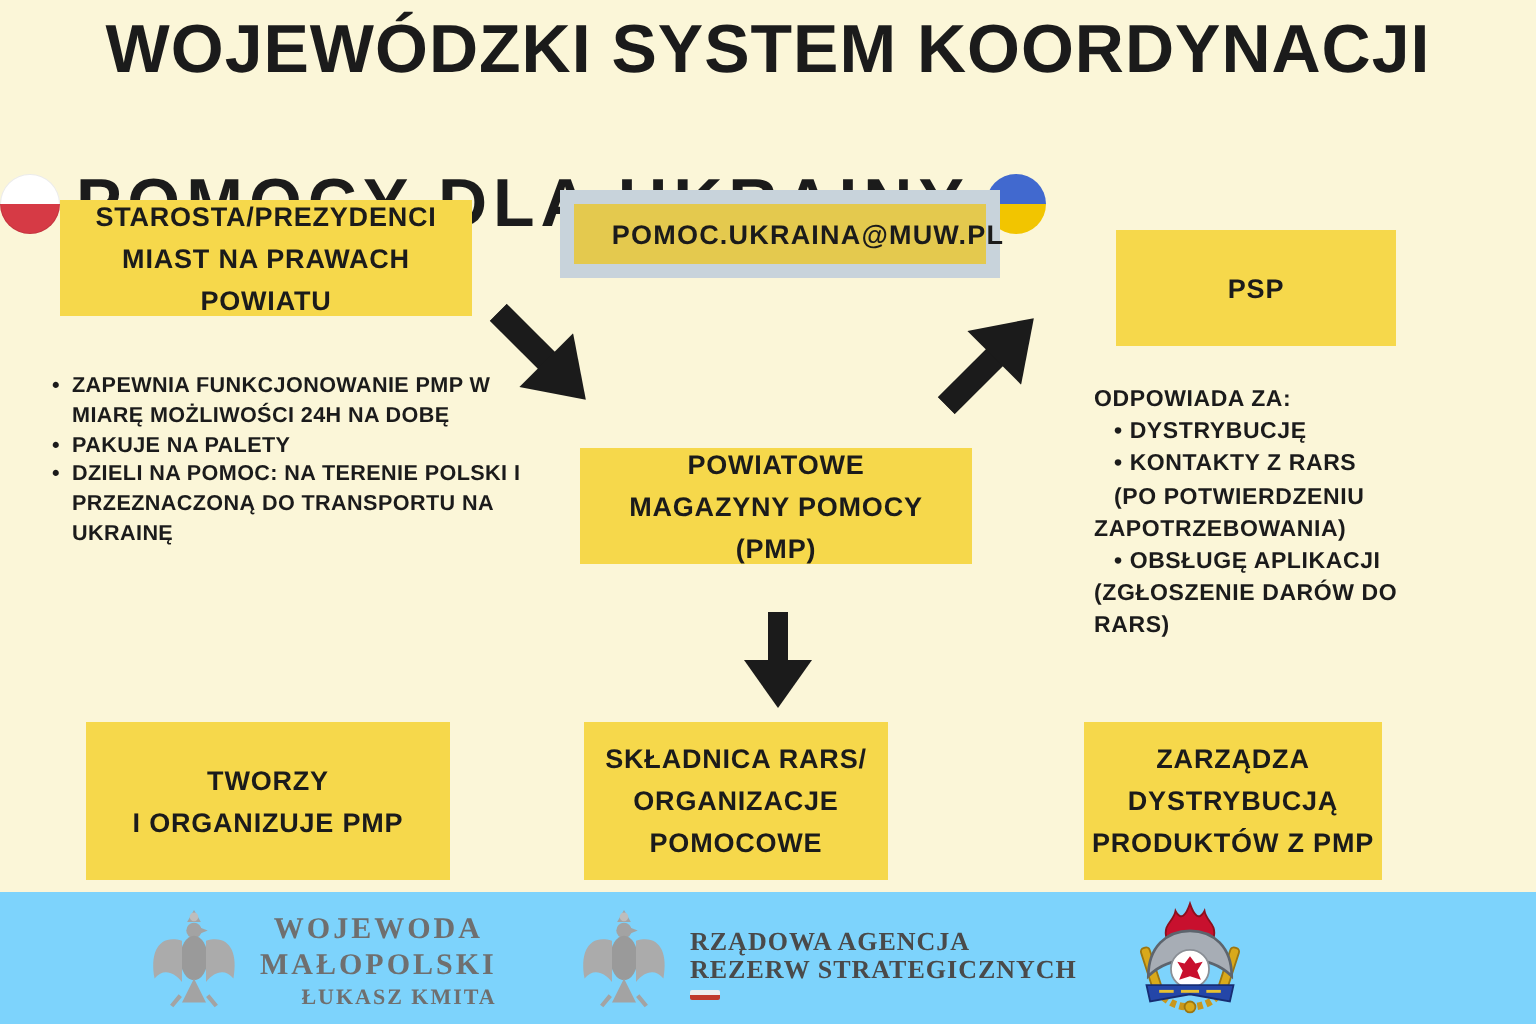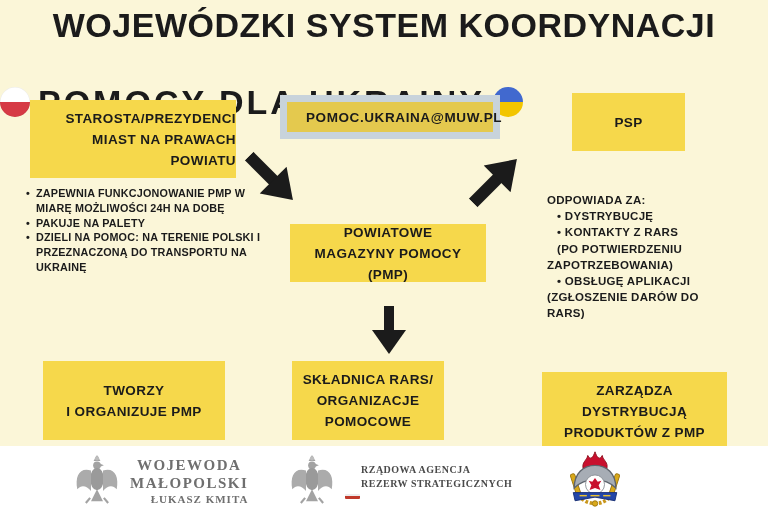--- a/index.html
+++ b/index.html
@@ -21,26 +21,26 @@
   .title-line2-text { font-size:34px; letter-spacing:3px; font-weight:700; }
   .flag { width:30px; height:30px; border-radius:50%; display:inline-block; flex:0 0 auto; }
   .flag.pl { background:linear-gradient(#FFFFFF 50%, #D63A45 50%); box-shadow:inset 0 0 0 0.5px rgba(0,0,0,.08); }
   .flag.ua { background:linear-gradient(#4169CF 50%, #F2C500 50%); }
   
   .ybox {
     position:absolute; background:#F6D84B; color:#1B1B1B;
     display:flex; flex-direction:column; align-items:center; justify-content:center;
     text-align:center; font-size:13.5px; line-height:21px; letter-spacing:0.4px;
   }
-  .box-starosta  { left:30px;  top:100px; width:206px; height:78px;align-items:flex-end; }
-  .box-psp       { left:558px; top:93px; width:113px; height:58px;margin-left:14px; }
+  .box-starosta  { left:30px;  top:100px; width:206px; height:58px; }
+  .box-psp       { left:558px; top:115px; width:140px; height:58px; }
   .box-pmp       { left:290px; top:224px; width:196px; height:58px; }
   .box-tworzy    { left:43px;  top:361px; width:182px; height:79px; }
   .box-skladnica { left:292px; top:361px; width:152px; height:79px; }
-  .box-zarzadza  { left:542px; top:372px; width:185px; height:79px; }
+  .box-zarzadza  { left:542px; top:361px; width:149px; height:79px; }
   
   .email-outer {
     position:absolute; left:280px; top:95px; width:220px; height:44px;
     background:#C8D3DB; padding:7px;
   }
   .email-inner {
     width:100%; height:100%; background:#E4C94E;
     display:flex; align-items:center; justify-content:center;
     font-size:13.5px; letter-spacing:0.6px; cursor:pointer;padding-left:28px;
   }
@@ -59,31 +59,31 @@
   .tasks-right .ind { padding-left:10px; }
   
   .arrow { position:absolute; }
   .arrow svg { display:block; }
   .arrow-1 { left:252px; top:147px; transform:rotate(-45deg); }
   .arrow-2 { left:476px; top:150px; transform:rotate(-135deg); }
   .arrow-3 { left:372px; top:306px; }
   
   .footer {
     position:absolute; left:0; top:446px; width:768px; height:66px;
-    background:#ffffff; font-family:"Liberation Serif", serif;
+    background:#7dd3fc; font-family:"Liberation Serif", serif;
   }
   .logo { position:absolute; display:flex; align-items:center; gap:9px; }
   .logo-wojewoda { left:73px; top:6px; }
   .logo-rars { left:288px; top:6px; }
   .logo-psp { left:566px; top:3px; }
   .logo-text-woj { text-align:center; color:#6F6F6F; letter-spacing:1.5px; }
   .logo-text-woj .l1, .logo-text-woj .l2 { font-size:15px; line-height:18px; }
   .logo-text-woj .l3 { font-size:11px; line-height:15px; letter-spacing:1px;text-align:right; }
   .logo-text-rars { text-align:left; color:#4A4A4A; letter-spacing:0.5px; }
-  .logo-text-rars .l1, .logo-text-rars .l2 { font-size:10px; line-height:14px;margin-left:16px; }
+  .logo-text-rars .l1, .logo-text-rars .l2 { font-size:13px; line-height:14px; }
   .mini-flag { width:15px; height:5px; margin-top:3px;
     background:linear-gradient(#EDEDED 50%, #C0392B 50%); border-radius:1px; }
 </style>
 </head>
 <body>
 
 <div class="page">
 
   <div class="title-line1">WOJEWÓDZKI SYSTEM KOORDYNACJI</div>
   <div class="title-line2-row">

